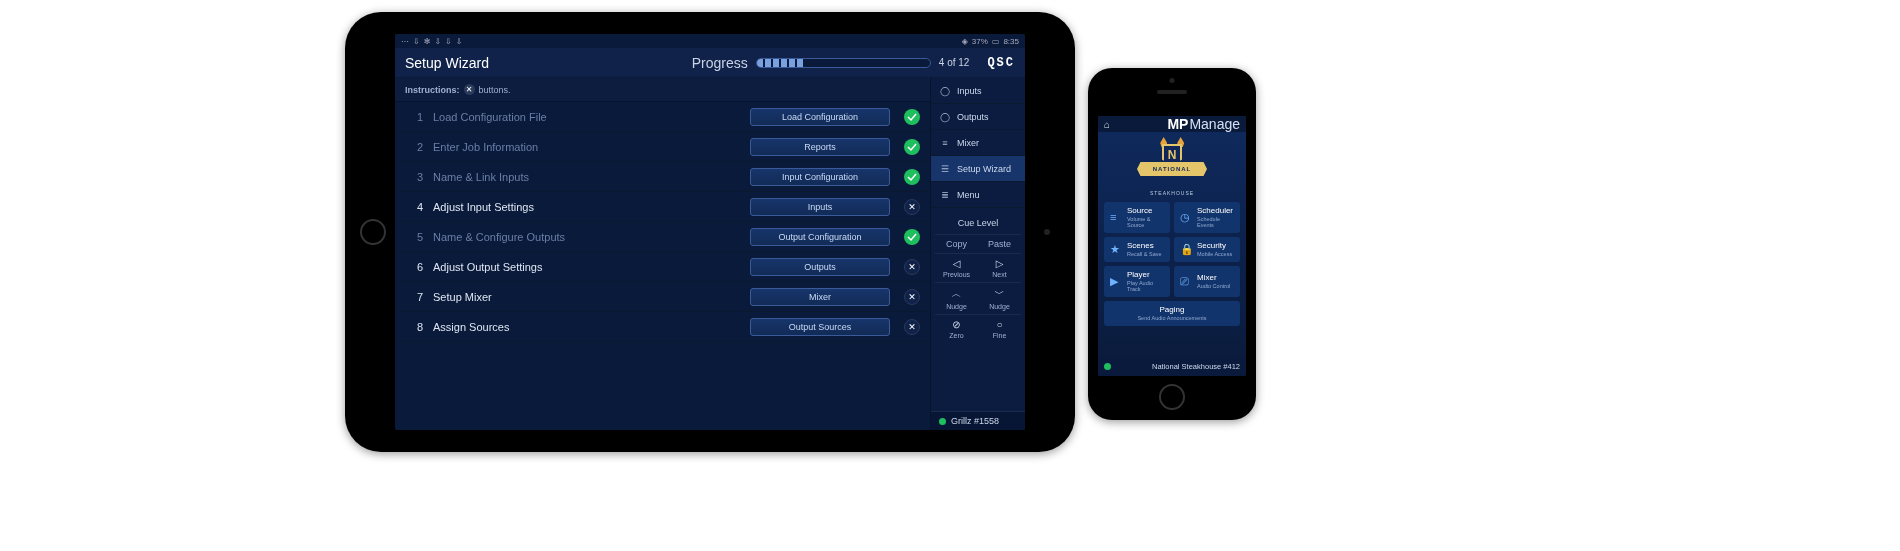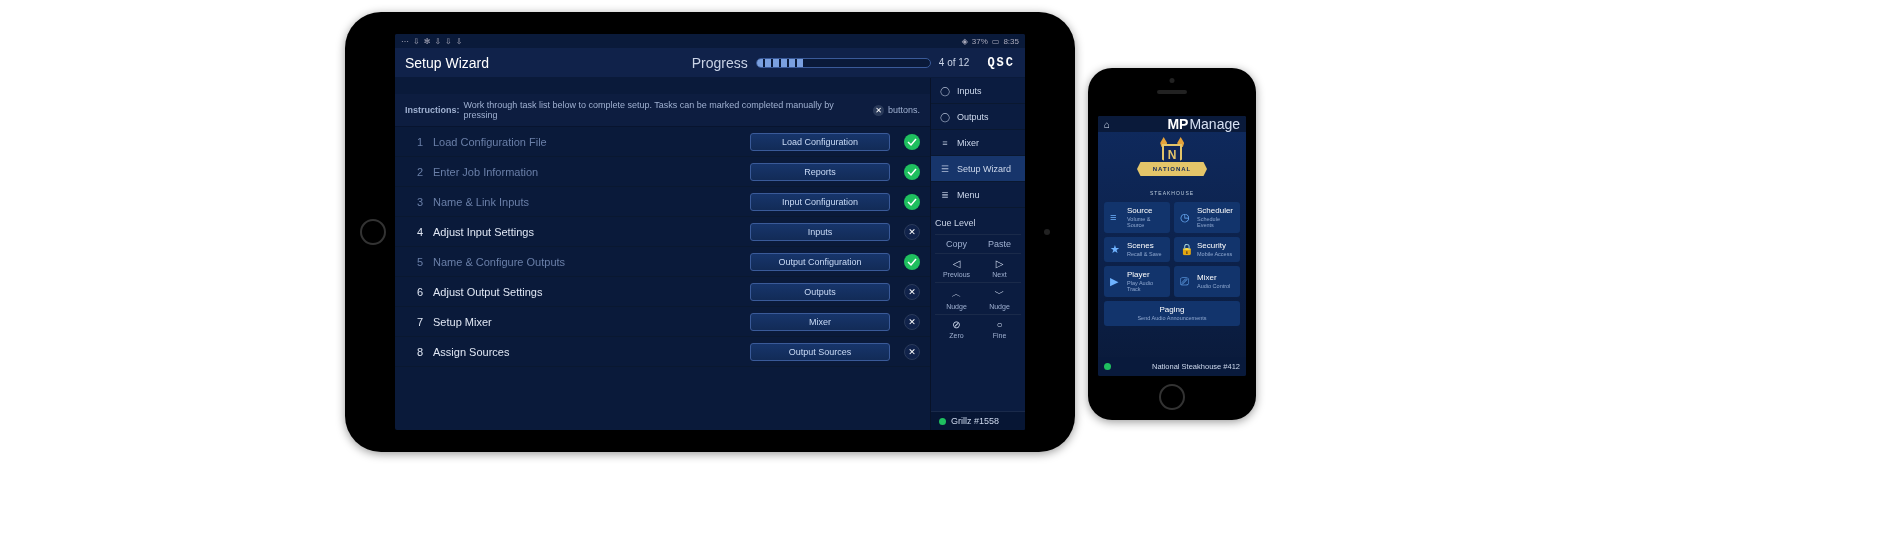--- a/index.html
+++ b/index.html
@@ -29,21 +29,21 @@
   .hdr-title { font-size:14px; color:#fff; }
   .hdr-prog-lbl { margin-left:auto; font-size:14px; color:#c9d3e6; margin-right:8px; }
   .progbar { width:175px; height:10px; border:1px solid #3a5a99; border-radius:6px; background:#0a1a3a; position:relative; overflow:hidden; }
   .progbar .fill { position:absolute; left:0; top:0; bottom:0; width:27%; background:repeating-linear-gradient(90deg,#7aa0e0 0 6px,#0a1a3a 6px 8px); }
   .hdr-count { margin-left:8px; font-size:10px; color:#c9d3e6; }
   .brand { margin-left:18px; font-size:12px; color:#fff; letter-spacing:2px; font-weight:600;font-family:Liberation Mono, monospace; }
 
   .body { flex:1; display:flex; overflow:hidden; }
   .main { flex:1; display:flex; flex-direction:column; }
 
-  .instr { padding:6px 10px; font-size:9px; color:#9fb0d0; background:#0d1d40; border-bottom:1px solid #08142e; display:flex; align-items:center; gap:4px;margin-top:16px; }
+  .instr { padding:6px 10px; font-size:9px; color:#9fb0d0; background:#0d1d40; border-bottom:1px solid #08142e; display:flex; align-items:center; gap:4px; }
   .instr .xchip { width:11px; height:11px; border-radius:50%; background:#2a3a5a; color:#fff; font-size:8px; line-height:11px; text-align:center; }
 
   .tasks { flex:1; overflow:hidden; }
   .task { display:flex; align-items:center; height:30px; padding:0 10px; border-bottom:1px solid #0a1830; }
   .task.dim { color:#6a7fa8; }
   .task.norm { color:#dfe6f3; }
   .task .num { width:18px; text-align:right; margin-right:10px; font-size:11px; }
   .task .lbl { font-size:11px; flex:1; }
   .task .btn { width:140px; height:18px; border:1px solid #3a5a99; border-radius:3px;
     background:linear-gradient(#17356b,#122b57); color:#c9daf5; font-size:9px;
@@ -52,21 +52,21 @@
   .status-chip.done { background:#1fbf5f; color:#fff; }
   .status-chip.pend { background:#10224a; color:#fff; border:1px solid #2a3a5a; font-size:9px; }
   .status-chip svg { width:10px; height:10px; }
 
   
   .side { width:95px; background:#0b1c40; border-left:1px solid #081228; display:flex; flex-direction:column; font-size:9px; }
   .nav-item { height:26px; display:flex; align-items:center; gap:6px; padding:0 8px; color:#cdd8ec; border-bottom:1px solid #0a1830; }
   .nav-item.active { background:#17356b; }
   .nav-item .ic { width:12px; text-align:center; opacity:.85; }
   .ctrls { padding:4px 4px; }
-  .ctrls .cue { text-align:left; padding:6px 0; color:#c9d3e6; }
+  .ctrls .cue { text-align:center; padding:6px 0; color:#c9d3e6; }
   .pair { display:flex; gap:0; border-top:1px solid #1a2a4a; }
   .pair > div { flex:1; text-align:center; padding:4px 0; display:flex; flex-direction:column; align-items:center; gap:2px; color:#9fb0d0; }
   .pair .mini { font-size:7px; }
   .pair .sym { font-size:10px; color:#cdd8ec; }
   .sess { margin-top:auto; padding:4px 8px; display:flex; align-items:center; gap:5px; color:#cdd8ec; border-top:1px solid #1a2a4a; background:#071634;}
   .sess .dot { width:7px; height:7px; border-radius:50%; background:#1fbf5f; }
 
   
   .iphone {
     position: absolute; left: 1088px; top: 68px;
@@ -136,21 +136,20 @@
           <div class="fill"></div>
         </div>
       <div class="hdr-count">4 of 12</div>
       <div class="brand">QSC</div>
     </div>
 
     <div class="body">
       <div class="main">
         <div class="instr">
           <b>Instructions:</b>
-          <span>Work through task list below to complete setup.  Tasks can be marked completed manually by pressing</span>
           <span class="xchip">✕</span>
           <span>buttons.</span>
         </div>
         <div class="tasks" id="tasks">
             <div class="task dim">
               <div class="num">1</div>
               <div class="lbl">Load Configuration File</div>
               <div class="btn">Load Configuration</div>
               <div class="status-chip done">
                 <svg viewBox="0 0 10 10">

